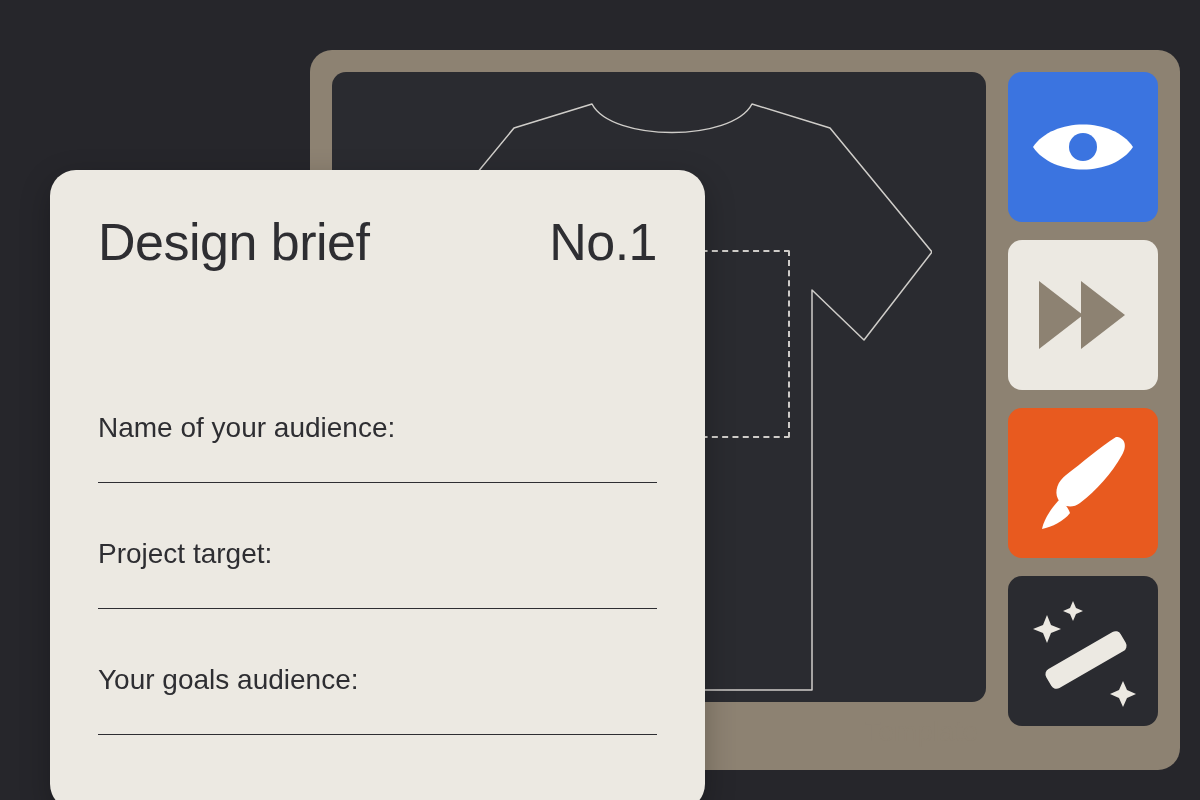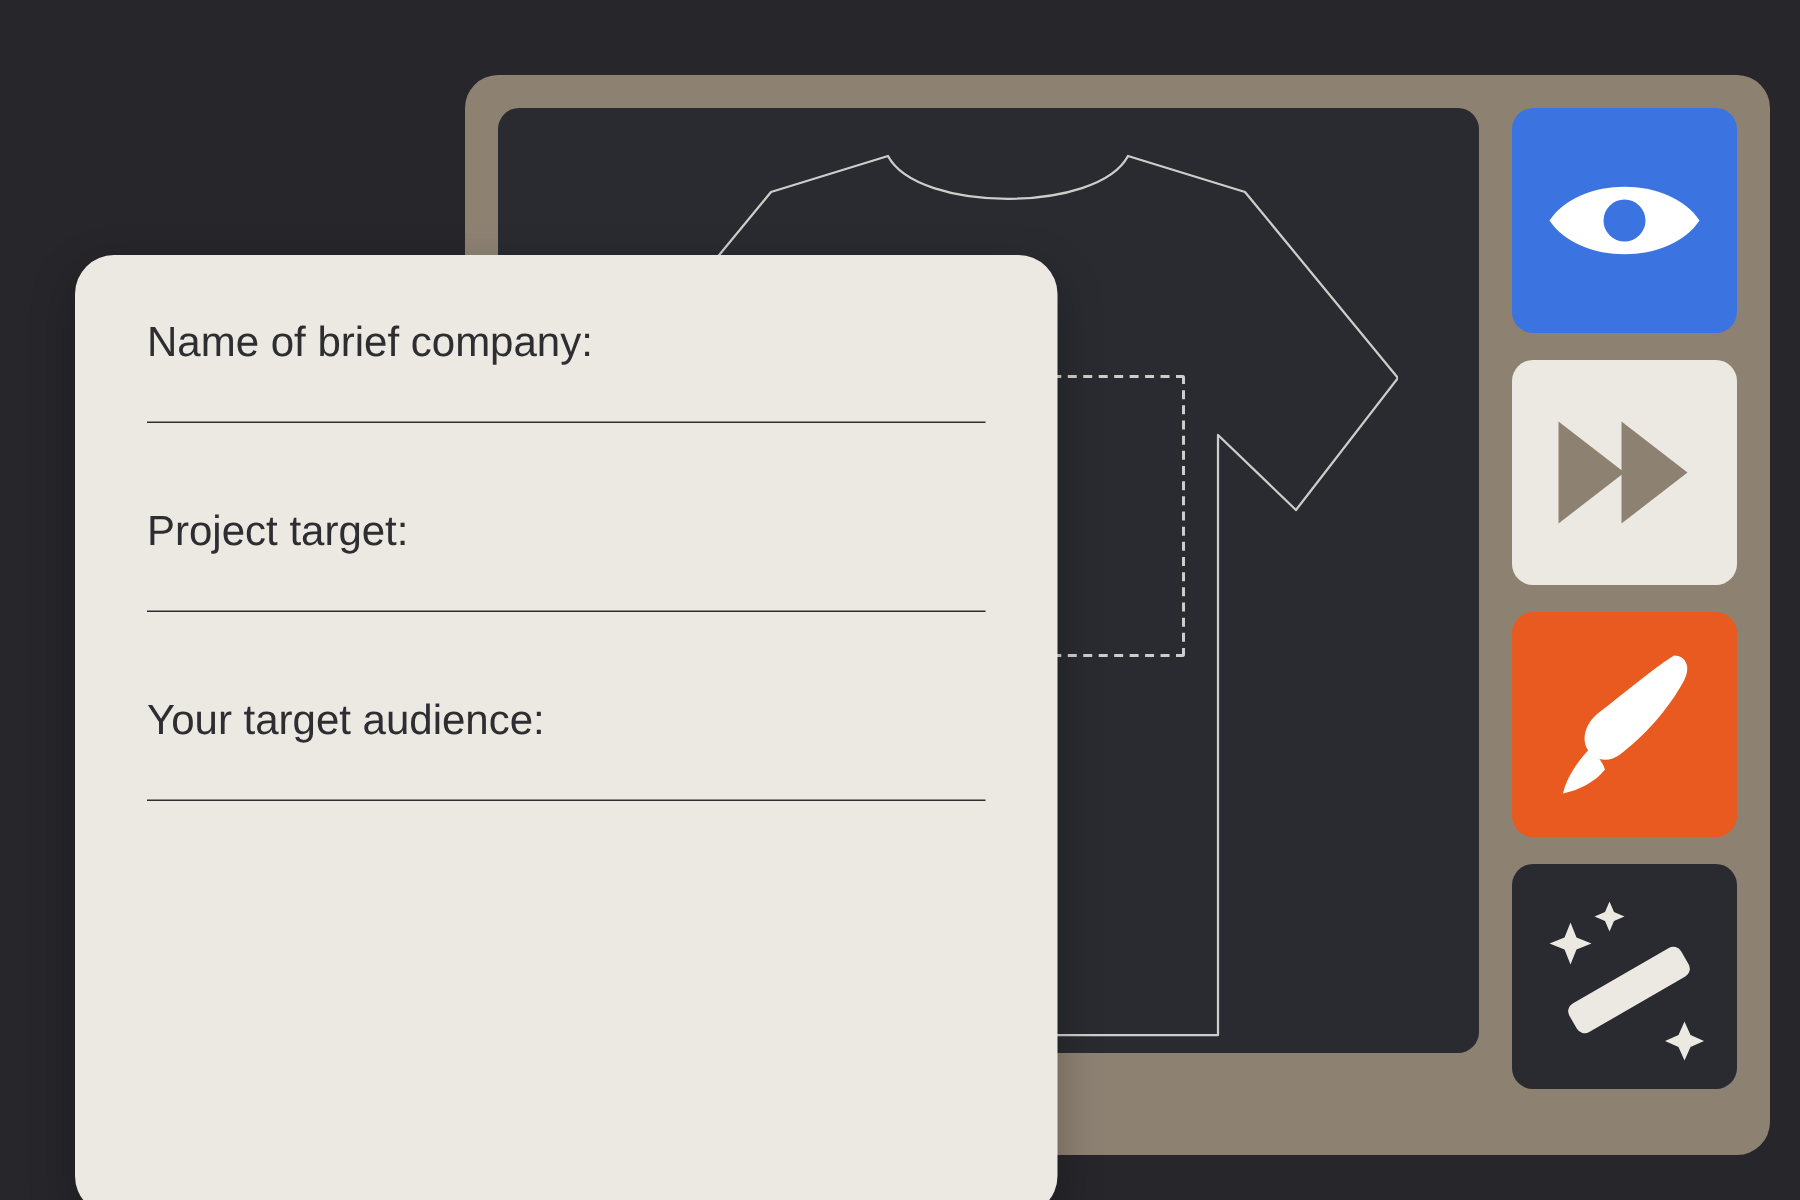--- a/index.html
+++ b/index.html
@@ -192,28 +192,32 @@
         <path d="M24 24 l4 10 10 4 -10 4 -4 10 -4 -10 -10 -4 10 -4 Z" fill="#ece9e2"></path>
         <path d="M50 10 l3 7 7 3 -7 3 -3 7 -3 -7 -7 -3 7 -3 Z" fill="#ece9e2"></path>
         <path d="M100 90 l4 9 9 4 -9 4 -4 9 -4 -9 -9 -4 9 -4 Z" fill="#ece9e2"></path>
       </svg>
     </div>
 
   </div>
 </div>
 
 <div class="brief-card">
+  <div class="brief-header">
+    <div class="brief-title">Design brief</div>
+    <div class="brief-number">No.1</div>
+  </div>
 
   <div class="field">
-    <div class="field-label">Name of brief company:</div>
+    <div class="field-label">Name of your audience:</div>
     <input class="field-line" value="" style="">
   </div>
 
   <div class="field">
     <div class="field-label">Project target:</div>
     <input class="field-line" value="" style="">
   </div>
 
   <div class="field">
-    <div class="field-label">Your target audience:</div>
+    <div class="field-label">Your goals audience:</div>
     <input class="field-line" value="" style="">
   </div>
 </div>
 
 </body></html>

